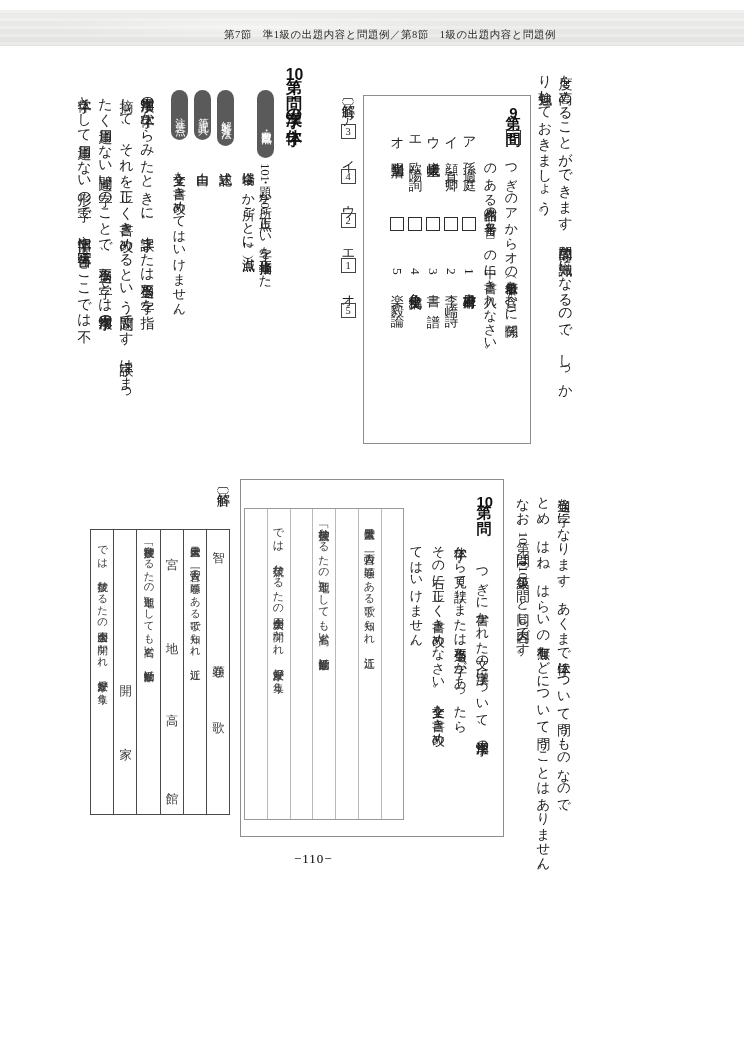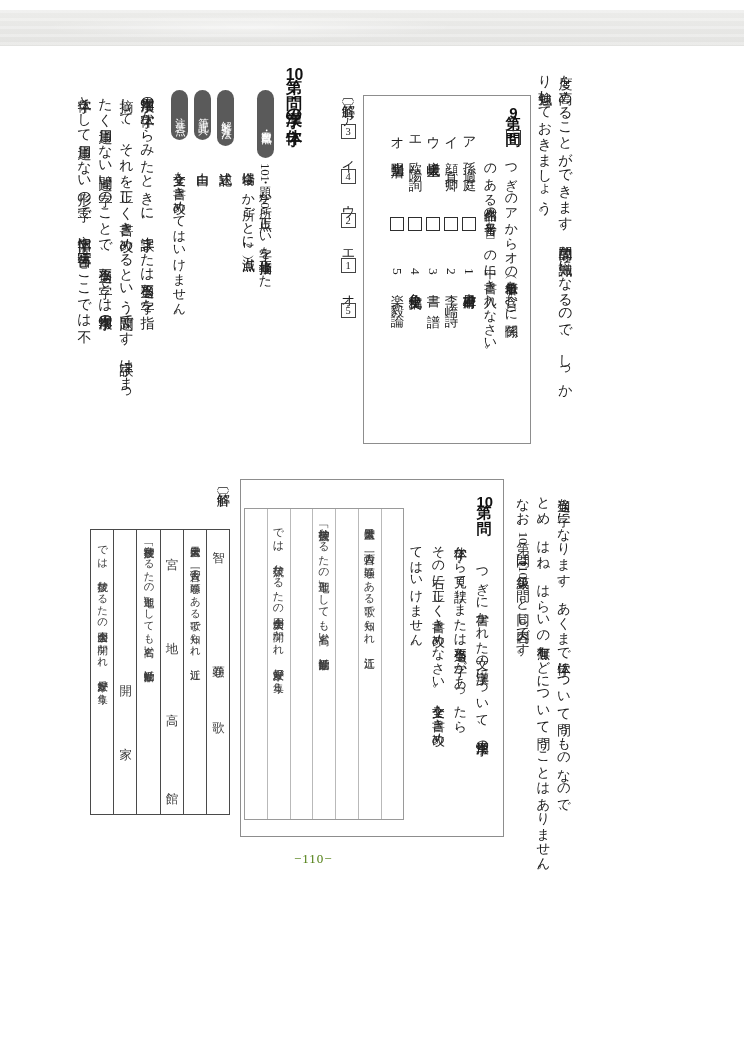--- a/index.html
+++ b/index.html
@@ -82,28 +82,29 @@
   
   .ans10-label{position:absolute;left:214px;top:483px;writing-mode:vertical-rl;font-size:13.5px;}
   .ans10-box{position:absolute;left:90px;top:529px;width:138px;height:284px;border:1.3px solid #4a4a4a;
              display:flex;flex-direction:row;}
   .ans10-box .acol{flex:1;border-right:1px solid #4a4a4a;position:relative;}
   .ans10-box .acol:last-child{border-right:none;}
   .acol.text{writing-mode:vertical-rl;font-size:10.5px;line-height:22px;padding-top:8px;letter-spacing:.3px;}
   .corr{position:absolute;left:50%;transform:translateX(-50%);writing-mode:vertical-rl;
         font-size:12.5px;letter-spacing:2px;white-space:nowrap;}
 
-  .page-num{position:absolute;left:294px;top:851px;font-size:13px;letter-spacing:1px;color:#4d7c0f;}
+  .page-num{position:absolute;left:294px;top:851px;font-size:13px;letter-spacing:1px;color:#000000;}
 </style>
 </head>
 <body>
 
 <div class="sheet">
 
   <div class="band"></div>
+  <div class="header-text">第7節　準1級の出題内容と問題例／第8節　1級の出題内容と問題例</div>
 
   <div class="intro-top v body15">
     <div class="col">度を高めることができます。専門的な知識になるので、しっか</div>
     <div class="col">り勉強しておきましょう。</div>
   </div>
 
   <div class="box9">
     <div class="qhead q9-head">
       <span>第</span><span class="tcy">9</span><span>問</span>
       <span class="badge">B</span>

